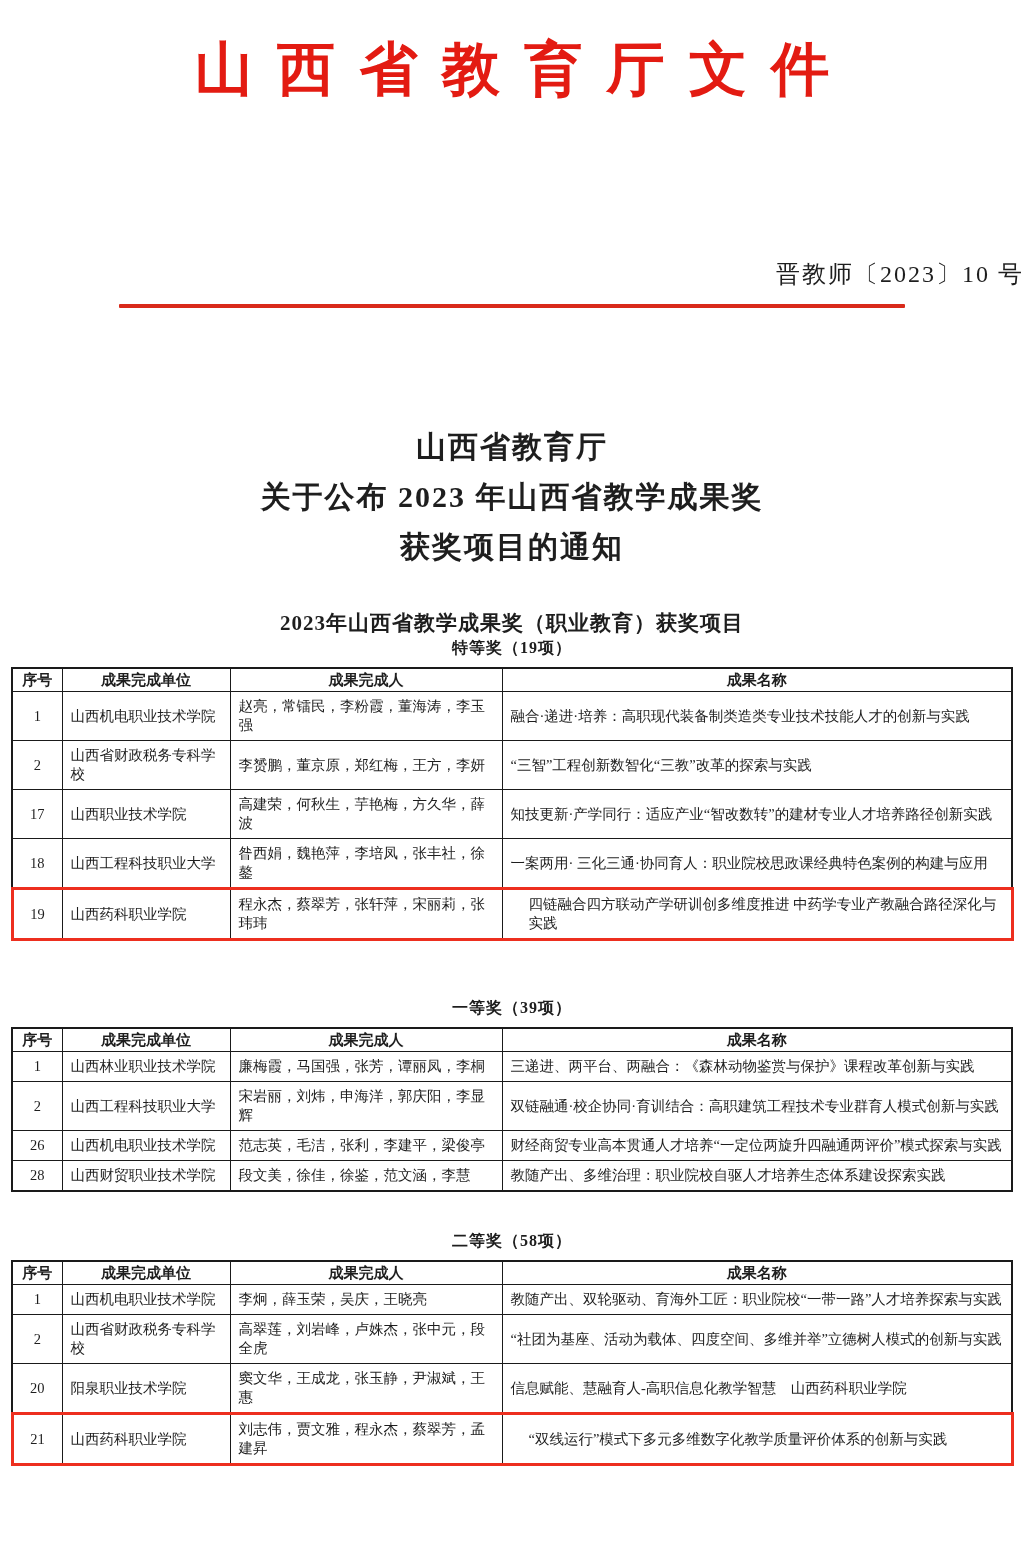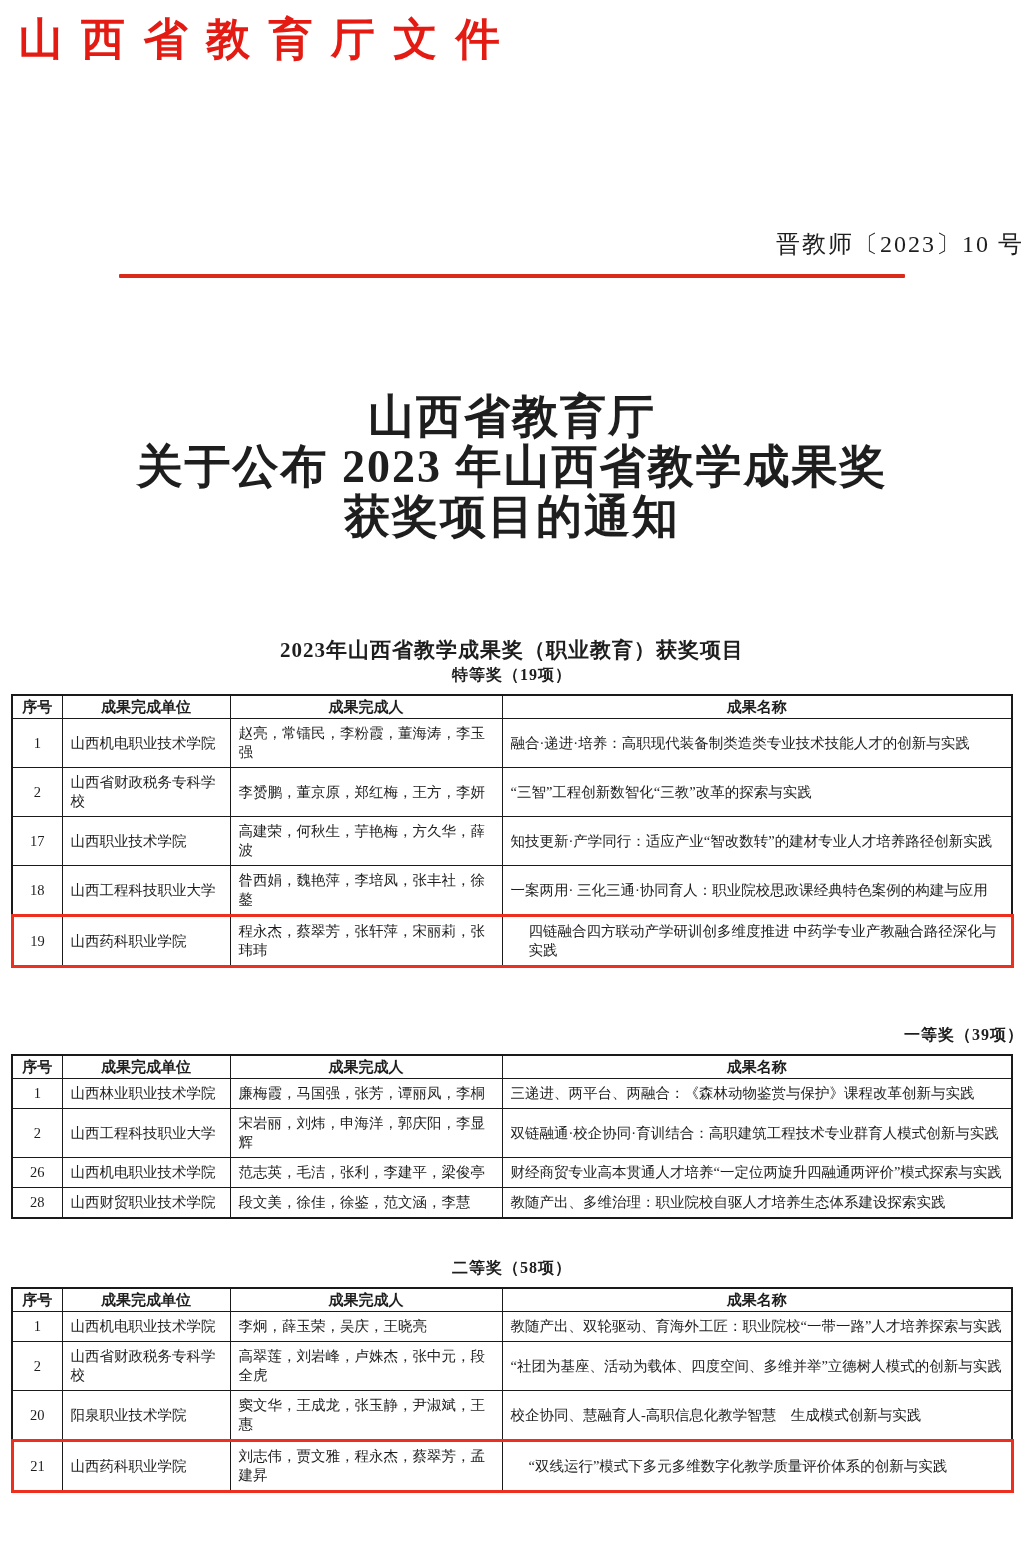--- a/index.html
+++ b/index.html
@@ -9,46 +9,46 @@
     --hl-red:#ed2f1f;
   }
   *{box-sizing:border-box;}
   html,body{margin:0;padding:0;}
   body{
     width:1024px;height:1554px;background:#ffffff;color:var(--ink);
     font-family:"Liberation Serif","DejaVu Serif",serif;
     overflow:hidden;
   }
   .banner{
-    text-align:left;color:var(--banner-red);
-    font-size:44px;font-weight:bold;letter-spacing:0.42em;
+    margin-top:30px;text-align:center;color:var(--banner-red);
+    font-size:58px;font-weight:bold;letter-spacing:0.42em;
     line-height:80px;white-space:nowrap;text-indent:0.42em;
   }
   .docnum{
     margin-top:150px;text-align:right;font-size:24px;line-height:28px;
     letter-spacing:2px;
   }
   .red-rule{
     width:786px;height:4px;background:var(--rule-red);
     margin:16px auto 0 auto;border-radius:1px;
   }
   .main-title{
     margin-top:114px;text-align:center;font-weight:bold;
-    font-size:46px;line-height:50px;letter-spacing:2px;
+    font-size:30px;line-height:50px;letter-spacing:2px;
   }
   .subtitle{
-    margin-top:94px;text-align:center;font-weight:bold;
+    margin-top:37px;text-align:center;font-weight:bold;
     font-size:21px;line-height:28px;letter-spacing:1px;
   }
   .section-label{
     text-align:center;font-weight:bold;font-size:16px;line-height:22px;
     letter-spacing:1px;
   }
   .lbl-1{}
-  .lbl-2{margin-top:56px;text-align:right;}
+  .lbl-2{margin-top:56px;}
   .lbl-3{margin-top:38px;}
   table.award{
     width:1000px;margin:8px auto 0 auto;border-collapse:collapse;
     table-layout:fixed;border:2px solid #1a1a1a;
   }
   table.award col.c-no{width:50px;}
   table.award col.c-unit{width:168px;}
   table.award col.c-people{width:272px;}
   table.award col.c-name{width:510px;}
   table.award th{
@@ -195,21 +195,21 @@
   <tr>
     <td class="no">2</td>
     <td>山西省财政税务专科学校</td>
     <td>高翠莲，刘岩峰，卢姝杰，张中元，段全虎</td>
     <td>“社团为基座、活动为载体、四度空间、多维并举”立德树人模式的创新与实践</td>
   </tr>
   <tr>
     <td class="no">20</td>
     <td>阳泉职业技术学院</td>
     <td>窦文华，王成龙，张玉静，尹淑斌，王惠</td>
-    <td>校企协同、慧融育人-高职信息化教学智慧　生成模式创新与实践</td>
+    <td>信息赋能、慧融育人-高职信息化教学智慧　山西药科职业学院</td>
   </tr>
   <tr class="hl">
     <td class="no">21</td>
     <td>山西药科职业学院</td>
     <td>刘志伟，贾文雅，程永杰，蔡翠芳，孟建昇</td>
     <td>“双线运行”模式下多元多维数字化教学质量评价体系的创新与实践</td>
   </tr>
 
 </tbody>
   </table>

